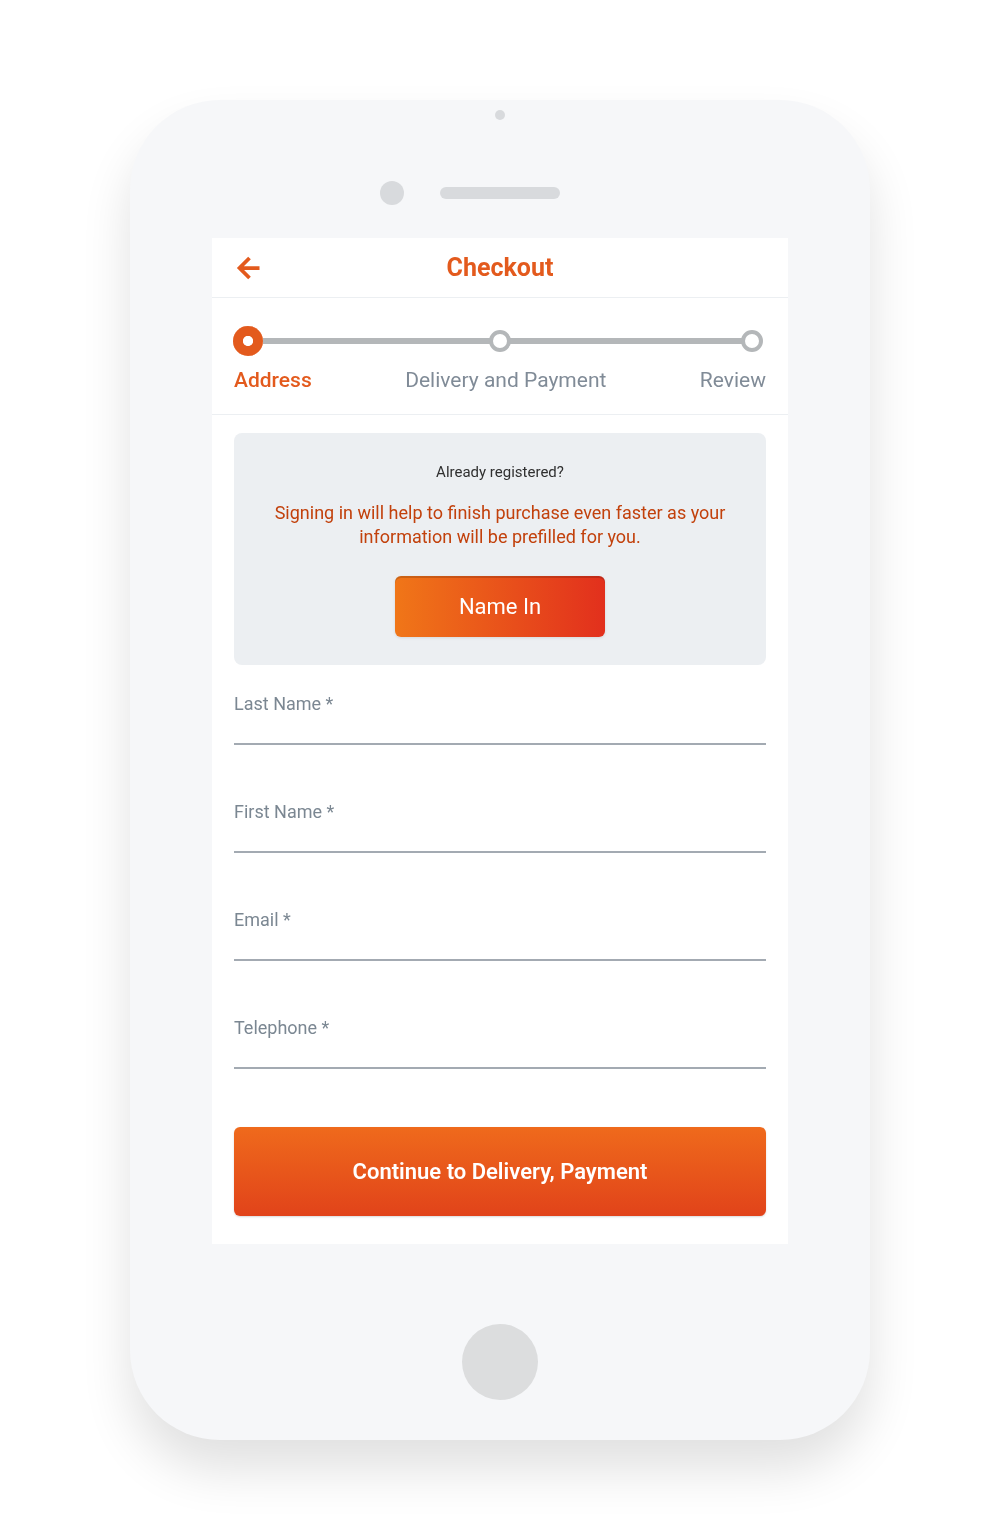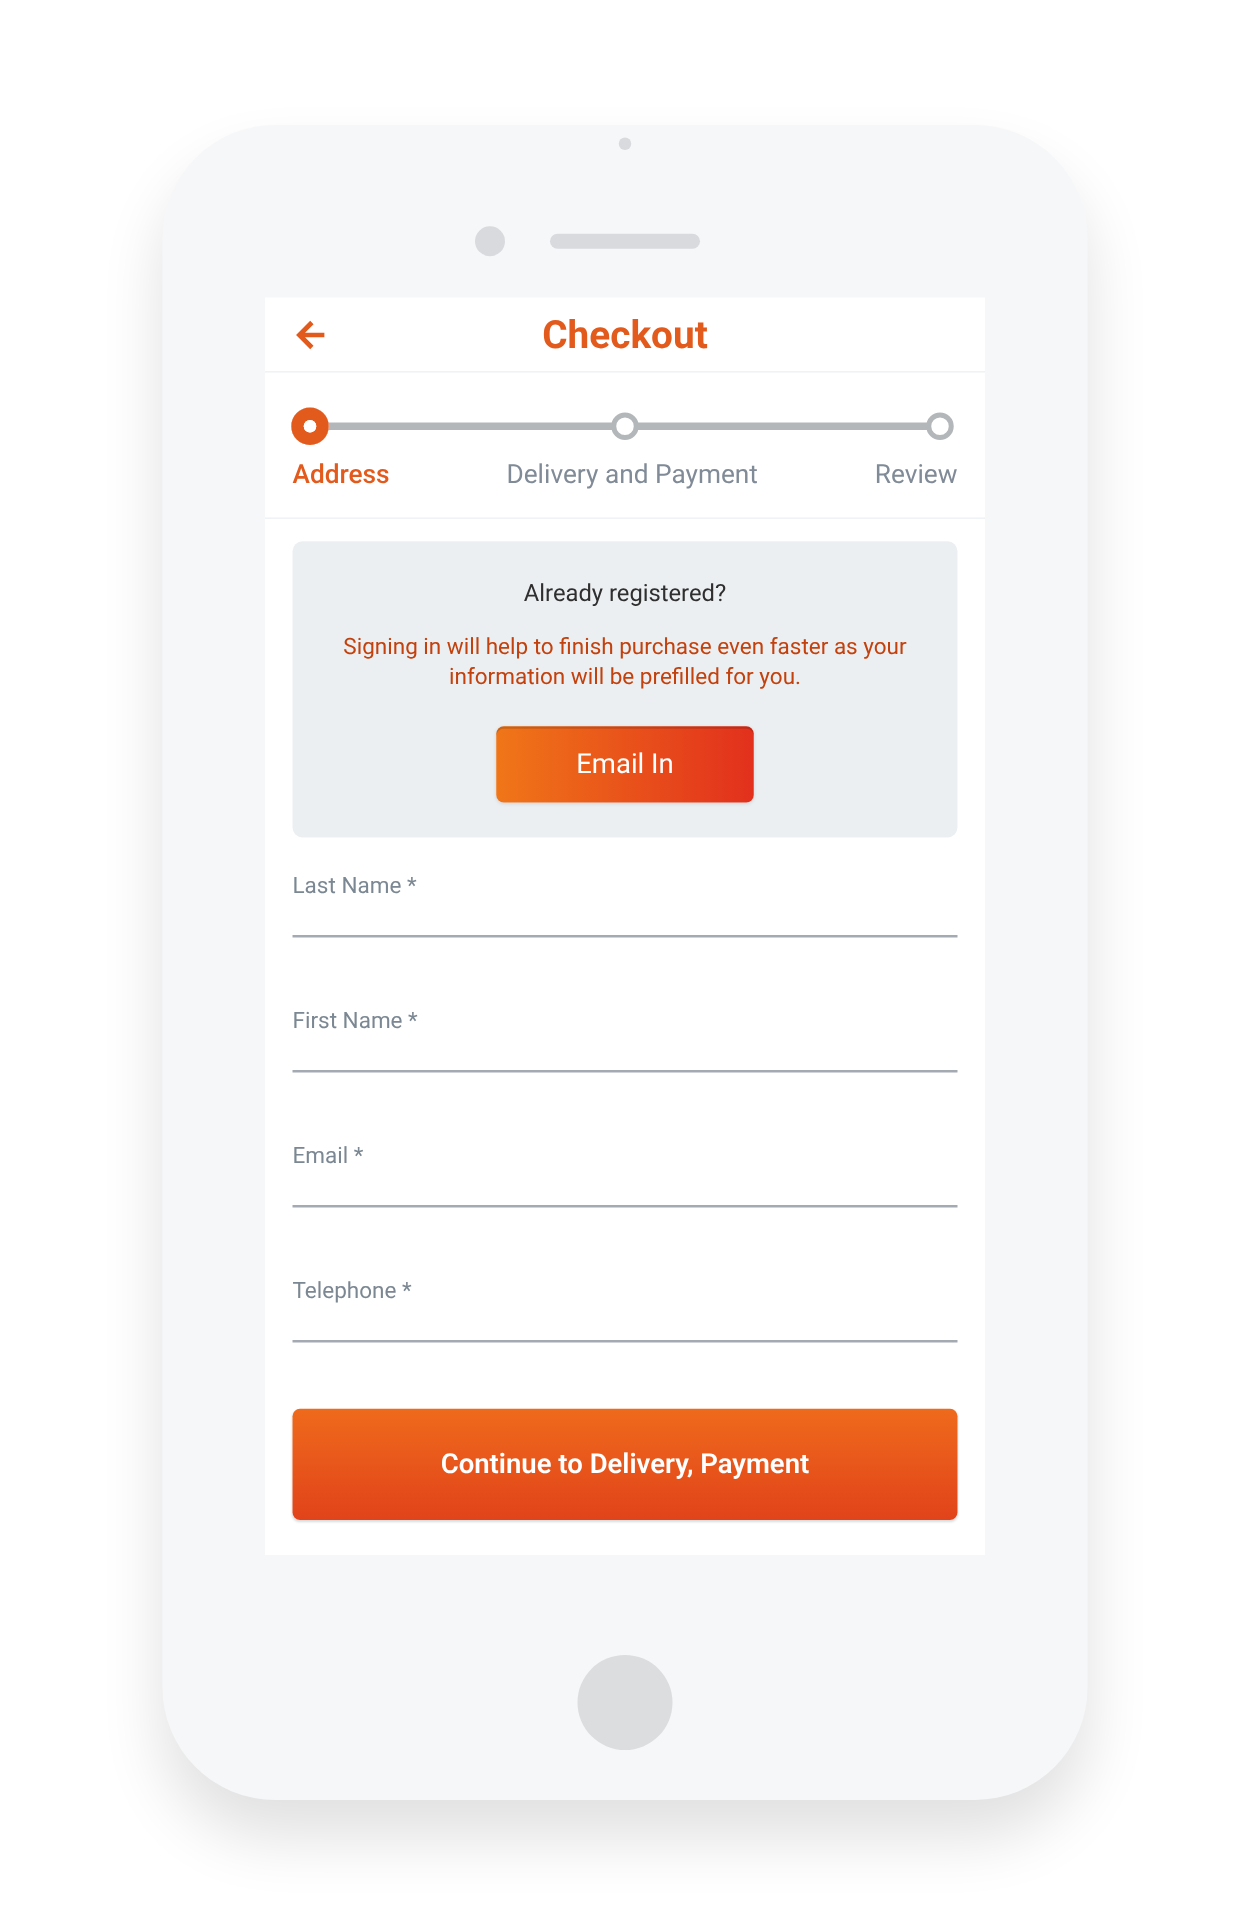--- a/index.html
+++ b/index.html
@@ -87,21 +87,21 @@
       transform: translateY(-50%);
       width: 34px;
       height: 34px;
       display: flex;
       align-items: center;
       justify-content: center;
       cursor: pointer;
     }
     .back-btn svg { stroke: #e35a1d; stroke-width: 3; fill: none; }
     .header-title {
-      font-size: 31px;
+      font-size: 25px;
       font-weight: 700;
       color: #e35a1d;
     }
     .stepper {
       padding: 30px 22px 22px;
       border-bottom: 1px solid #eceff2;
     }
     .stepper-track {
       position: relative;
       height: 26px;
@@ -157,21 +157,21 @@
     .content {
       padding: 18px 22px 0;
     }
     .signin-card {
       background: #eceff2;
       border-radius: 8px;
       padding: 30px 40px 28px;
       text-align: center;
     }
     .signin-heading {
-      font-size: 19px;
+      font-size: 15px;
       color: #2f2f2f;
       margin-bottom: 20px;
     }
     .signin-text {
       font-size: 18px;
       color: #c2410c;
       line-height: 1.35;
       margin-bottom: 26px;
     }
     .signin-btn {
@@ -265,21 +265,21 @@
         <span>Review</span>
       </div>
     </div>
 
     <div class="content">
 
       <div class="signin-card">
         <div class="signin-heading">Already registered?</div>
         <div class="signin-text">Signing in will help to finish purchase even faster as your information will be prefilled for you.</div>
         <div class="signin-btn">
-          <span>Email In</span>
+          <span>Name In</span>
         </div>
       </div>
 
       <div class="form">
         <div class="field">
           <label class="field-label">Last Name *</label>
           <input class="field-input" type="text" value="" style="">
         </div>
         <div class="field">
           <label class="field-label">First Name *</label>

